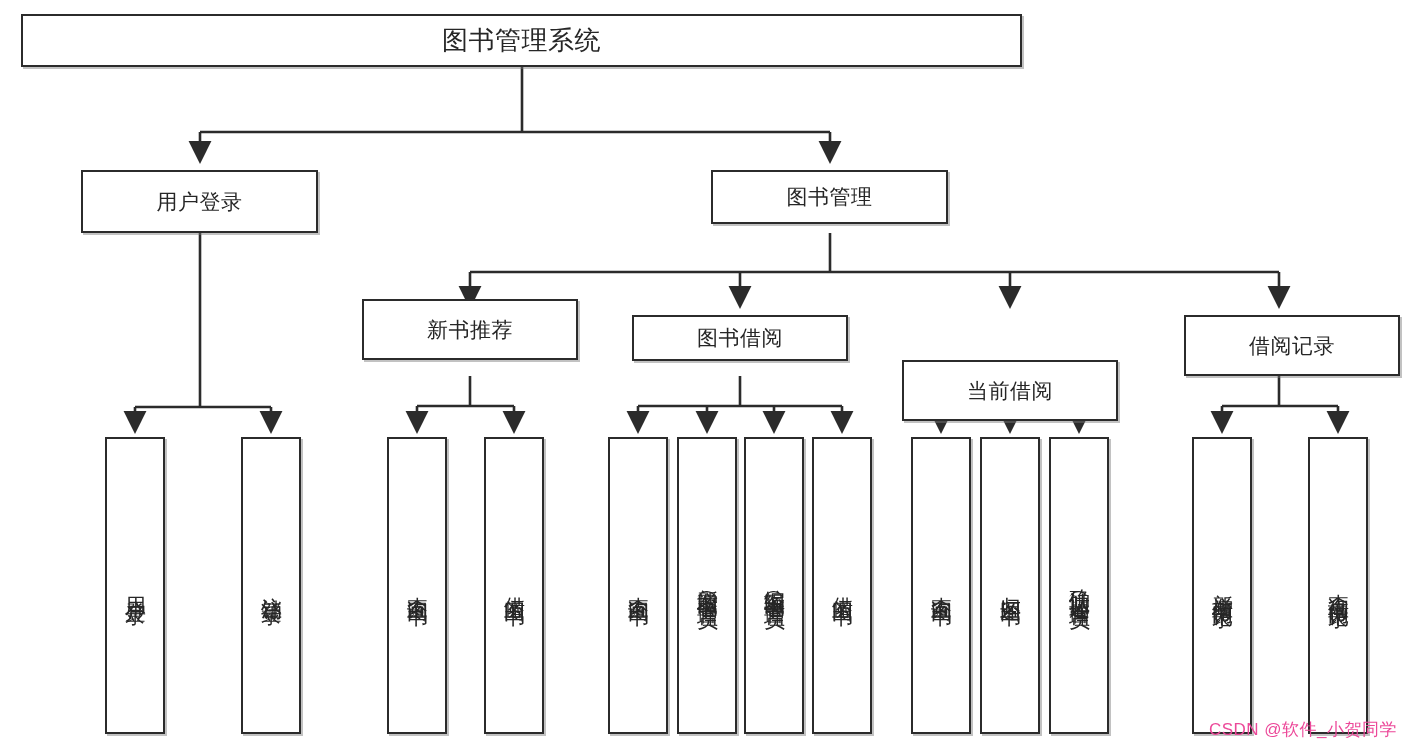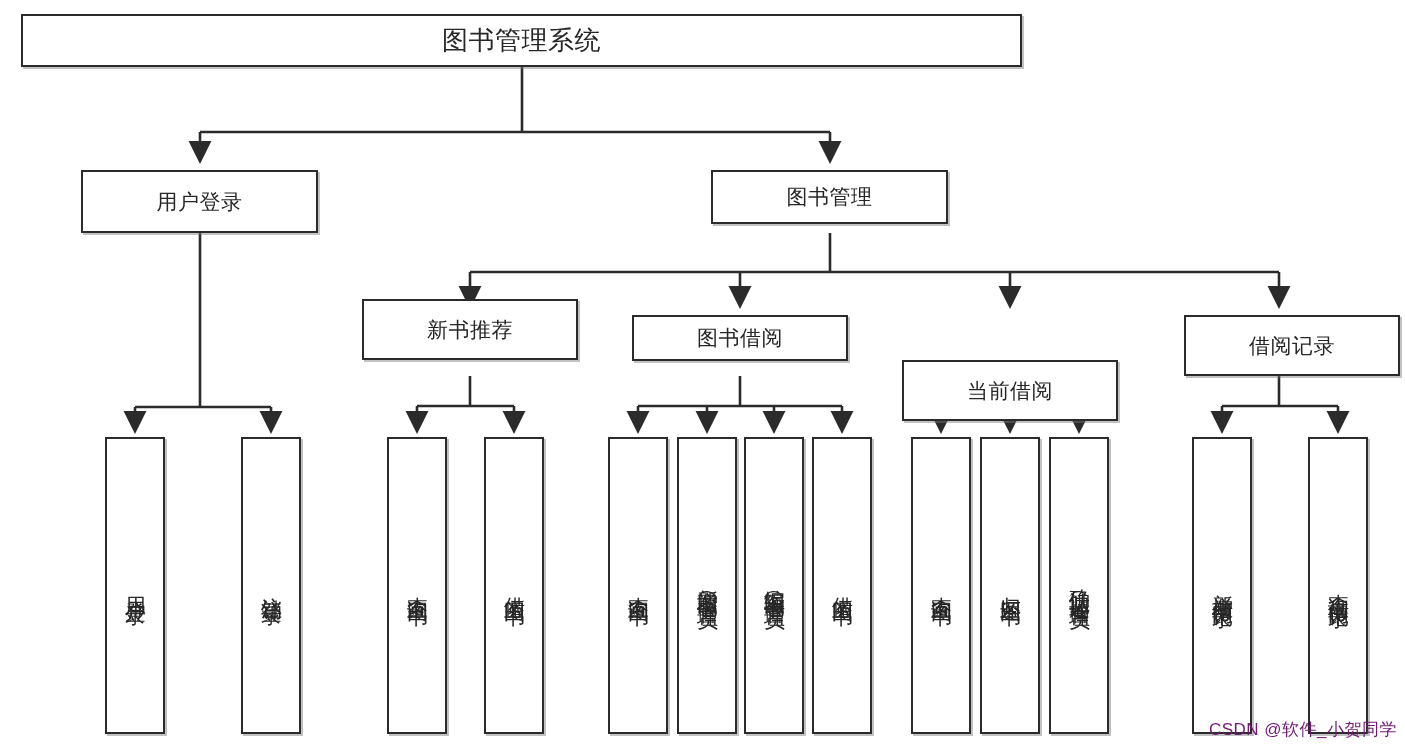--- a/index.html
+++ b/index.html
@@ -15,21 +15,21 @@
         color:#262626;letter-spacing:.5px;white-space:pre;}
   .h .lbl{font-size:21px;}
   .root .lbl{font-size:26px;}
   .v .lbl{
         writing-mode:vertical-rl;text-orientation:upright;
         font-size:21px;line-height:1.18;letter-spacing:3px;
         align-items:center;justify-content:center;}
   #wires{position:absolute;left:0;top:0;width:1405px;height:747px;
          pointer-events:none;}
   #watermark{position:absolute;right:8px;bottom:6px;
-        font-size:17px;color:#701a75;letter-spacing:.5px;
+        font-size:17px;color:#ec4899;letter-spacing:.5px;
         white-space:nowrap;}
 </style>
 </head>
 <body>
 
 <div id="canvas">
 
   <svg id="wires" viewBox="0 0 1405 747" xmlns="http://www.w3.org/2000/svg">
     <defs>
       <marker id="arrow" viewBox="0 0 12 12" refX="10" refY="6" markerWidth="9" markerHeight="9" orient="auto-start-reverse">

